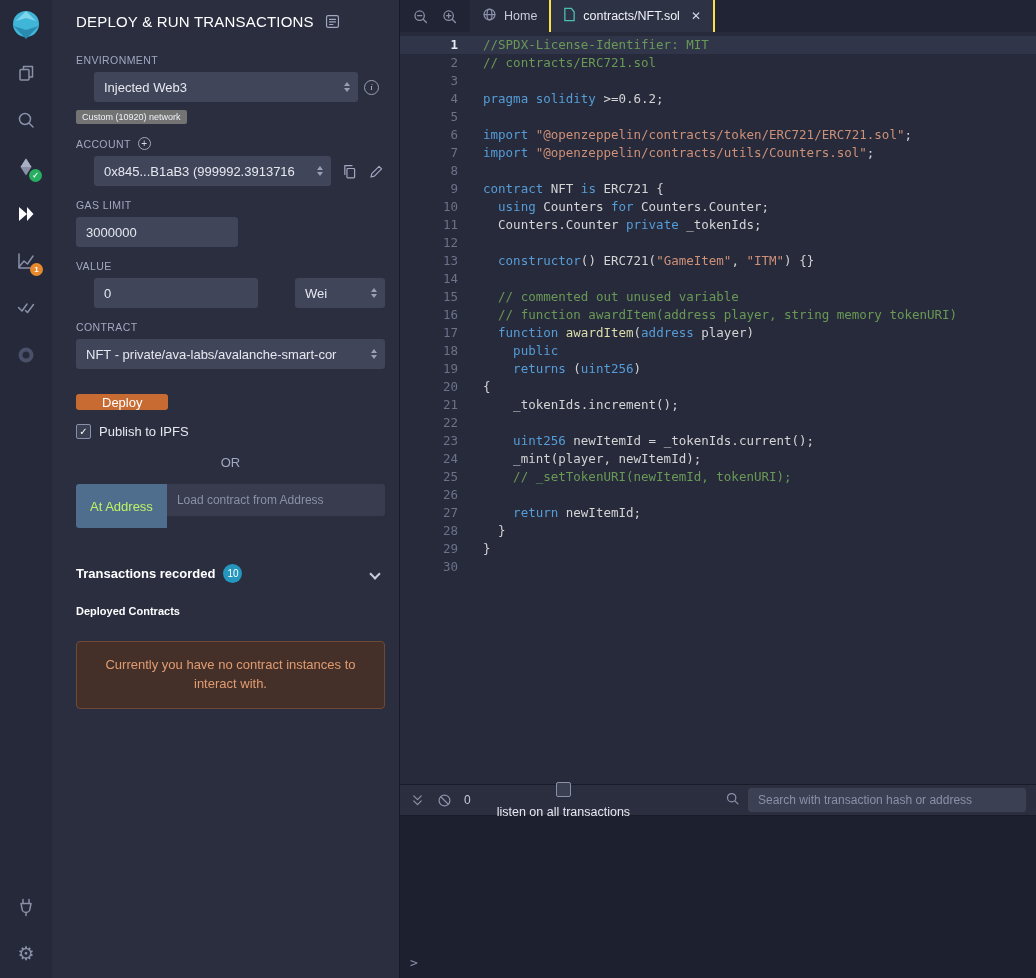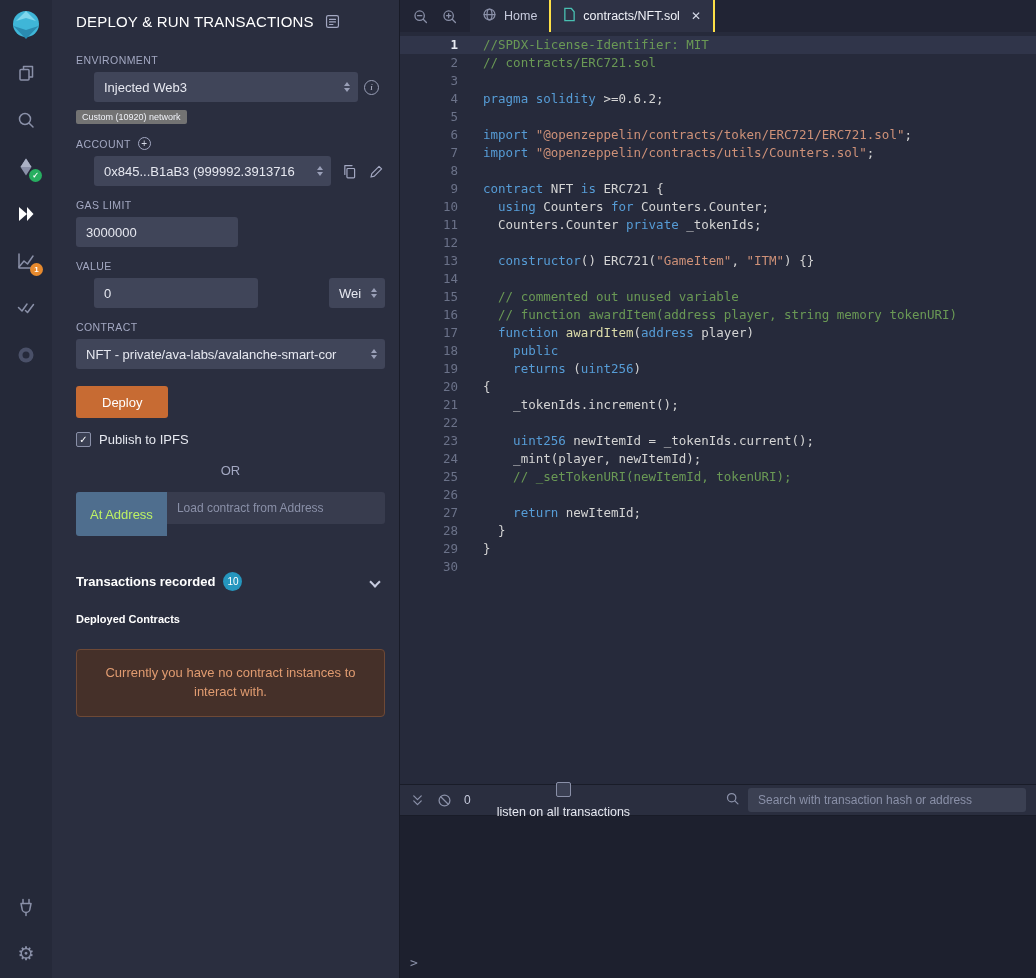--- a/index.html
+++ b/index.html
@@ -68,22 +68,22 @@
   }
   .label-row { display: flex; align-items: center; gap: 7px; margin-bottom: 6px; }
   .label-row .label { margin-bottom: 0; }
   .plus-icon {
     width: 13px; height: 13px; border-radius: 50%; border: 1px solid #a3a8c2; color: #d6dae8;
     font-size: 10px; line-height: 11px; text-align: center; cursor: pointer;
   }
   .icon-btn { margin-left: 10px; cursor: pointer; display: inline-flex; }
 
   .btn-deploy {
-    margin-top: 4px; background: #c76b33; color: #fff; border: none; border-radius: 3px;
-    height: 32px; padding: 0 26px; font-size: 13px; cursor: pointer; font-family: "Liberation Sans", sans-serif;
+    margin-top: 12px; background: #c76b33; color: #fff; border: none; border-radius: 3px;
+    height: 16px; padding: 0 26px; font-size: 13px; cursor: pointer; font-family: "Liberation Sans", sans-serif;
   }
   .ipfs-row { display: flex; align-items: center; gap: 8px; margin-top: 14px; }
   .checkbox {
     width: 15px; height: 15px; background: #3a3f52; border: 1px solid #8a90a8; border-radius: 2px;
     display: inline-flex; align-items: center; justify-content: center;
     font-size: 10px; color: #fff; cursor: pointer; flex-shrink: 0;
   }
   .ipfs-label { font-size: 13px; color: #e6e8f0; }
 
   .or-divider { text-align: center; color: #a3a8c2; font-size: 13px; margin: 16px 0 14px 0; }
@@ -286,21 +286,21 @@
 
       <div class="field">
         <div class="label">GAS LIMIT</div>
         <input class="text-input" style="width: 162px;" type="text" value="3000000">
       </div>
 
       <div class="field">
         <div class="label">VALUE</div>
         <div class="row" style="justify-content:space-between">
           <input class="text-input" style="width: 164px;" type="text" value="0">
-          <div class="select" style="width:56px">
+          <div class="select" style="width:90px">
             <span class="select-text">Wei</span>
             <span class="stepper">
                 <i class="up"></i>
                 <i class="down"></i>
               </span>
           </div>
         </div>
       </div>
 
       <div class="field">

